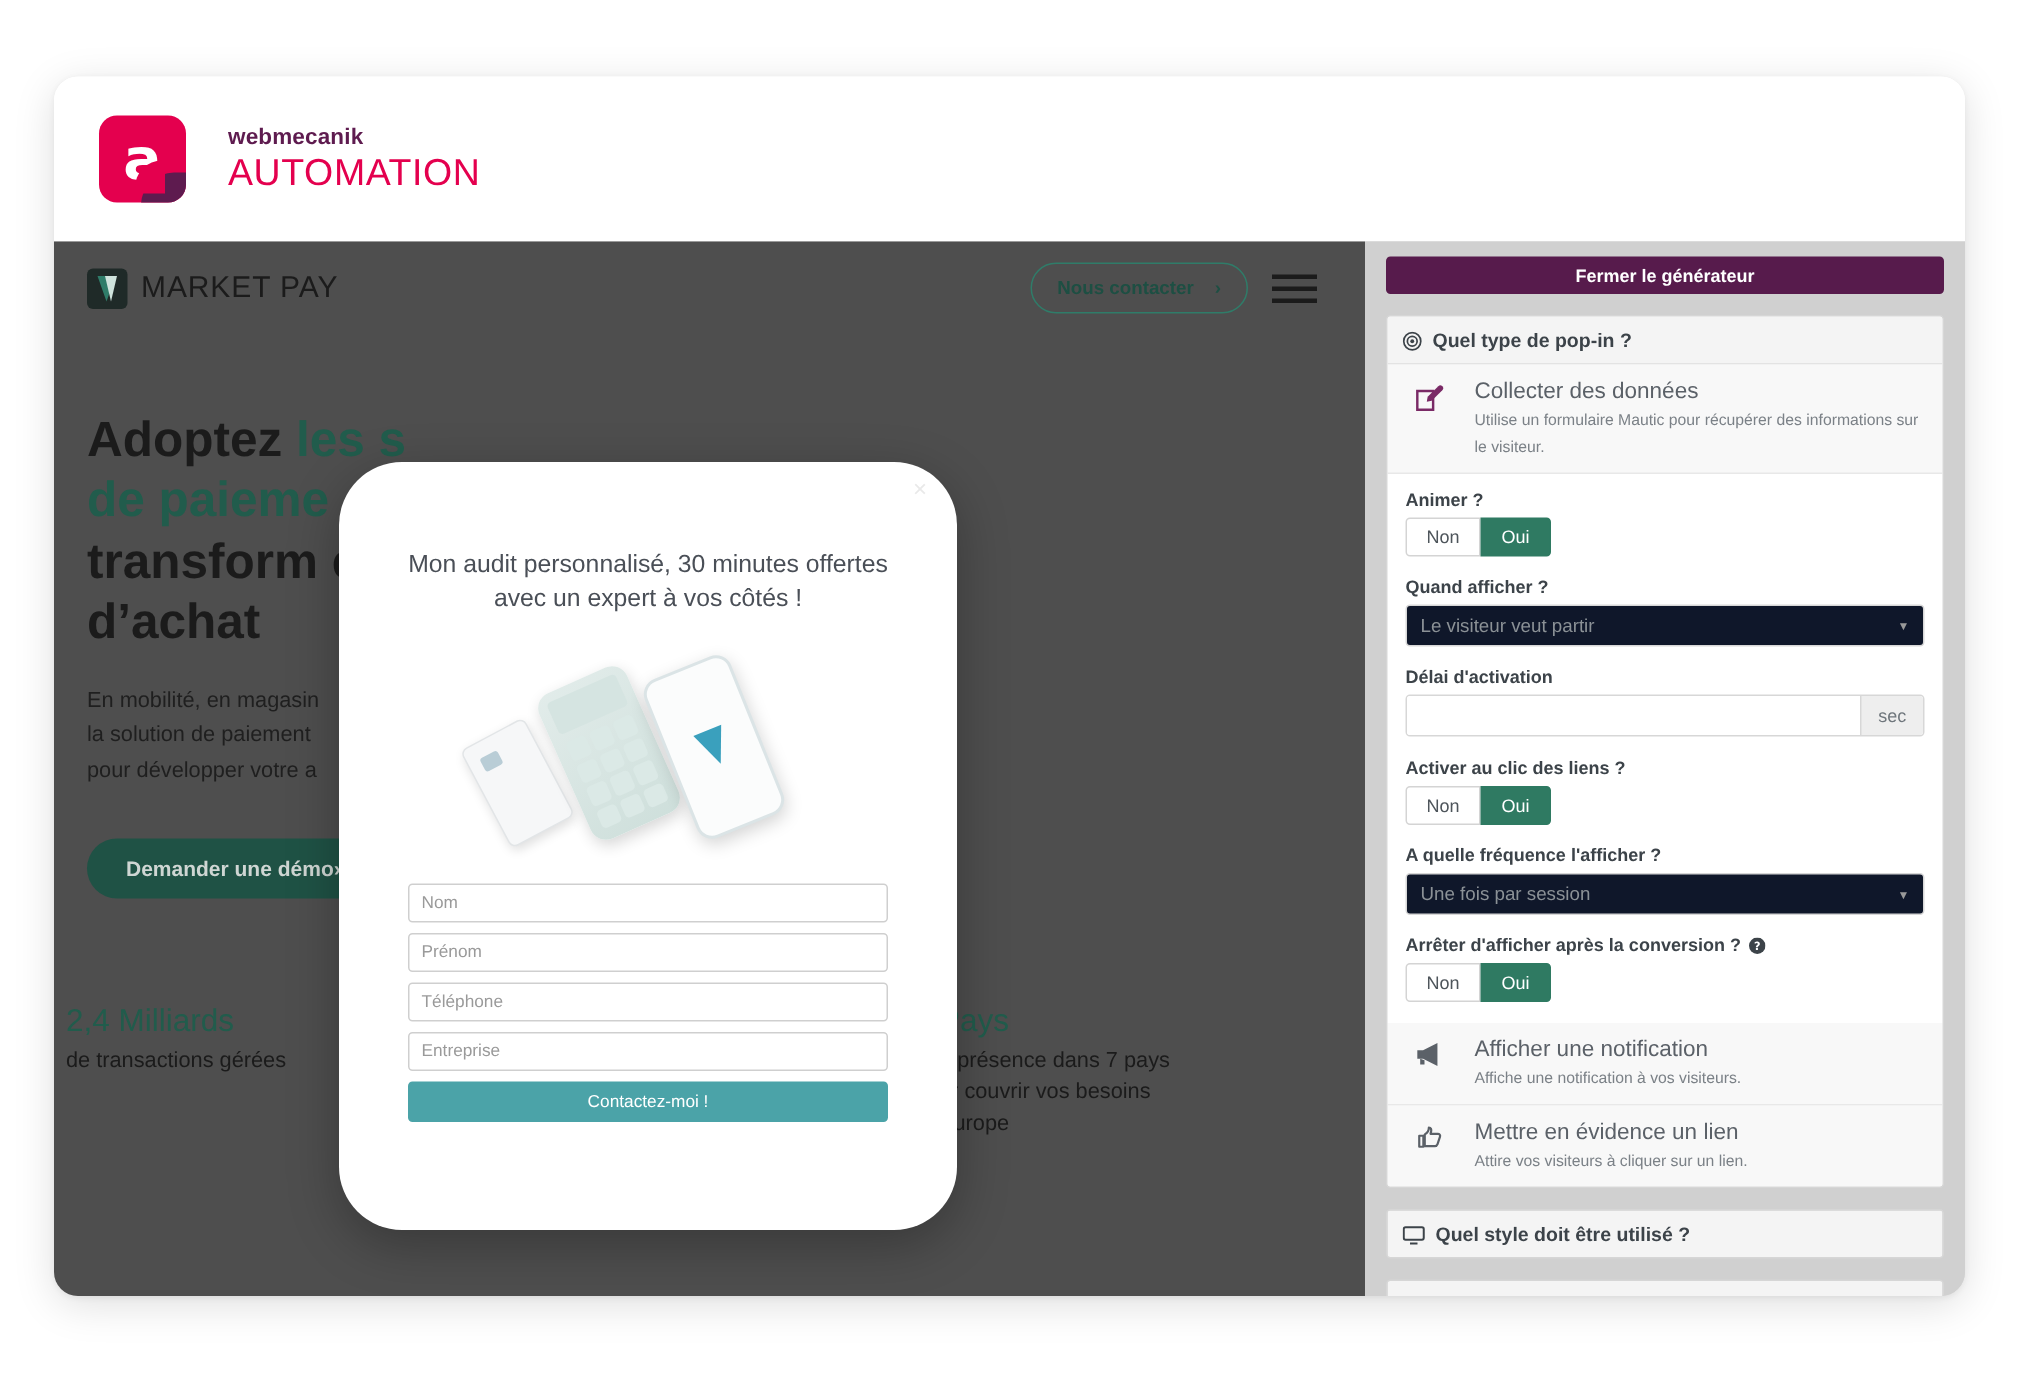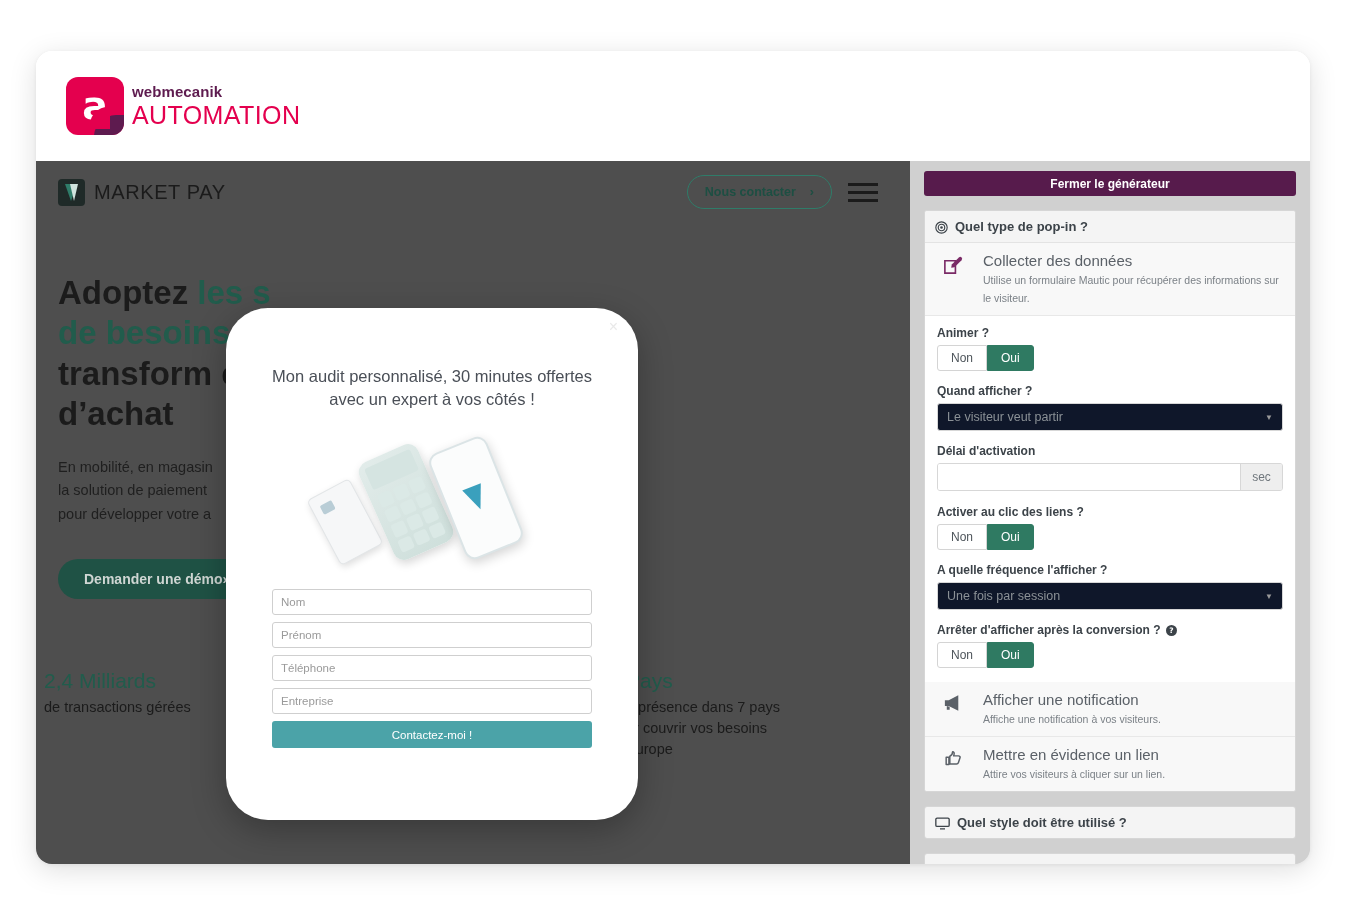--- a/index.html
+++ b/index.html
@@ -53,21 +53,21 @@
     background: #5e1b4f;
     border-top-left-radius: 22px;
   }
   #brand-logo-mark .swoosh2 {
     position: absolute;
     right: 14px; bottom: 6px;
     width: 20px; height: 22px;
     background: #e4004e;
     border-top-left-radius: 18px;
   }
-  #brand-text { margin-left: 8px; line-height: 1.05; }
+  #brand-text { margin-left: 28px; line-height: 1.05; }
   #brand-text .t1 {
     font-size: 15px; font-weight: bold; color: #5e1b4f;
     letter-spacing: .1px;
   }
   #brand-text .t2 {
     font-size: 25px; color: #e4004e; letter-spacing: .4px;
     margin-top: 2px;
   }
 
   
@@ -370,21 +370,21 @@
           <span>›</span>
         </div>
         <div id="burger">
           <span></span>
             <span></span>
             <span></span>
         </div>
       </div>
 
       <div id="hero">
-        <h1><span>Adoptez </span><span class="grn">les s</span><br><span class="grn">de besoins</span><br><span>transform ent l</span><br><span>d’achat</span></h1>
+        <h1><span>Adoptez </span><span class="grn">les s</span><br><span class="grn">de paieme</span><br><span>transform ent l</span><br><span>d’achat</span></h1>
         <p style="white-space:pre-line">En mobilité, en magasin
 la solution de paiement
 pour développer votre a</p>
       </div>
 
       <div id="demo-btn">
         <span>Demander une démo</span>
         <span>›</span>
       </div>
 

